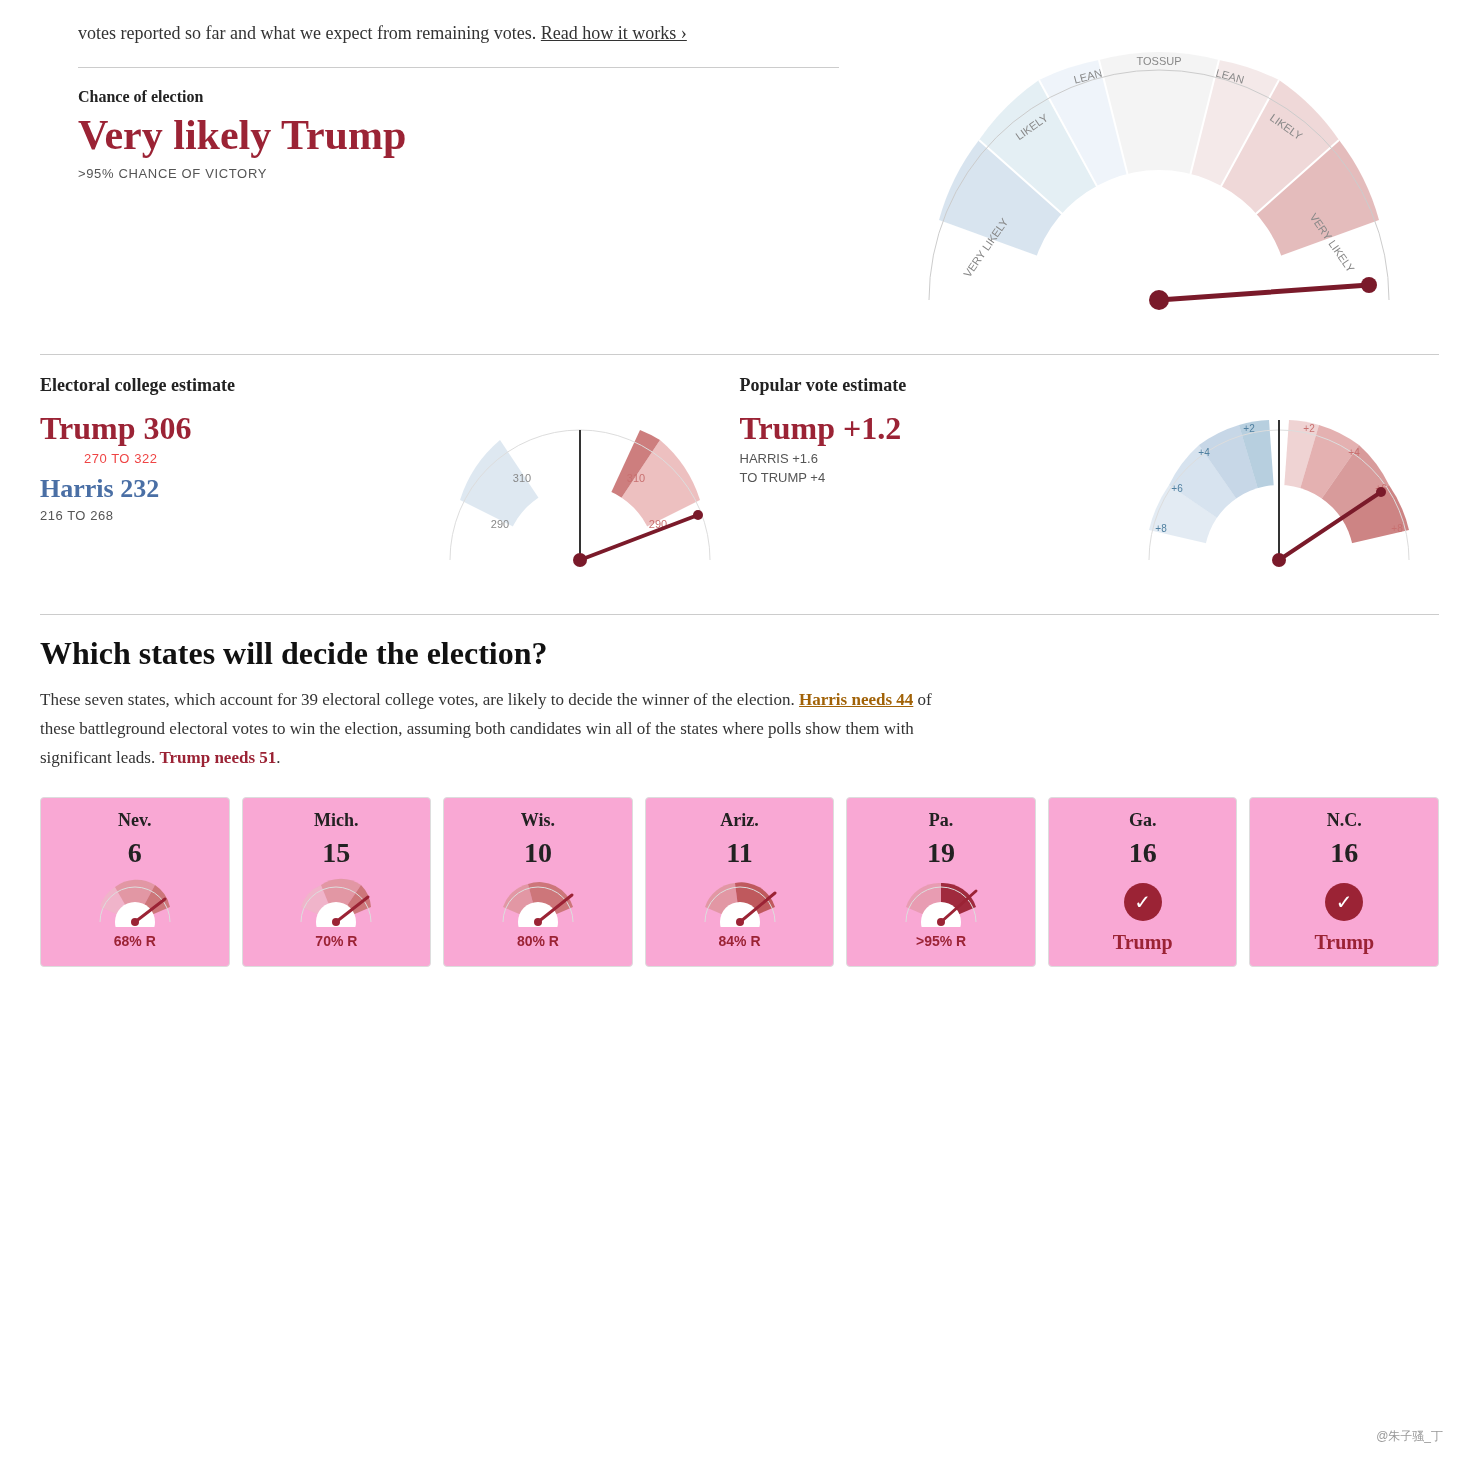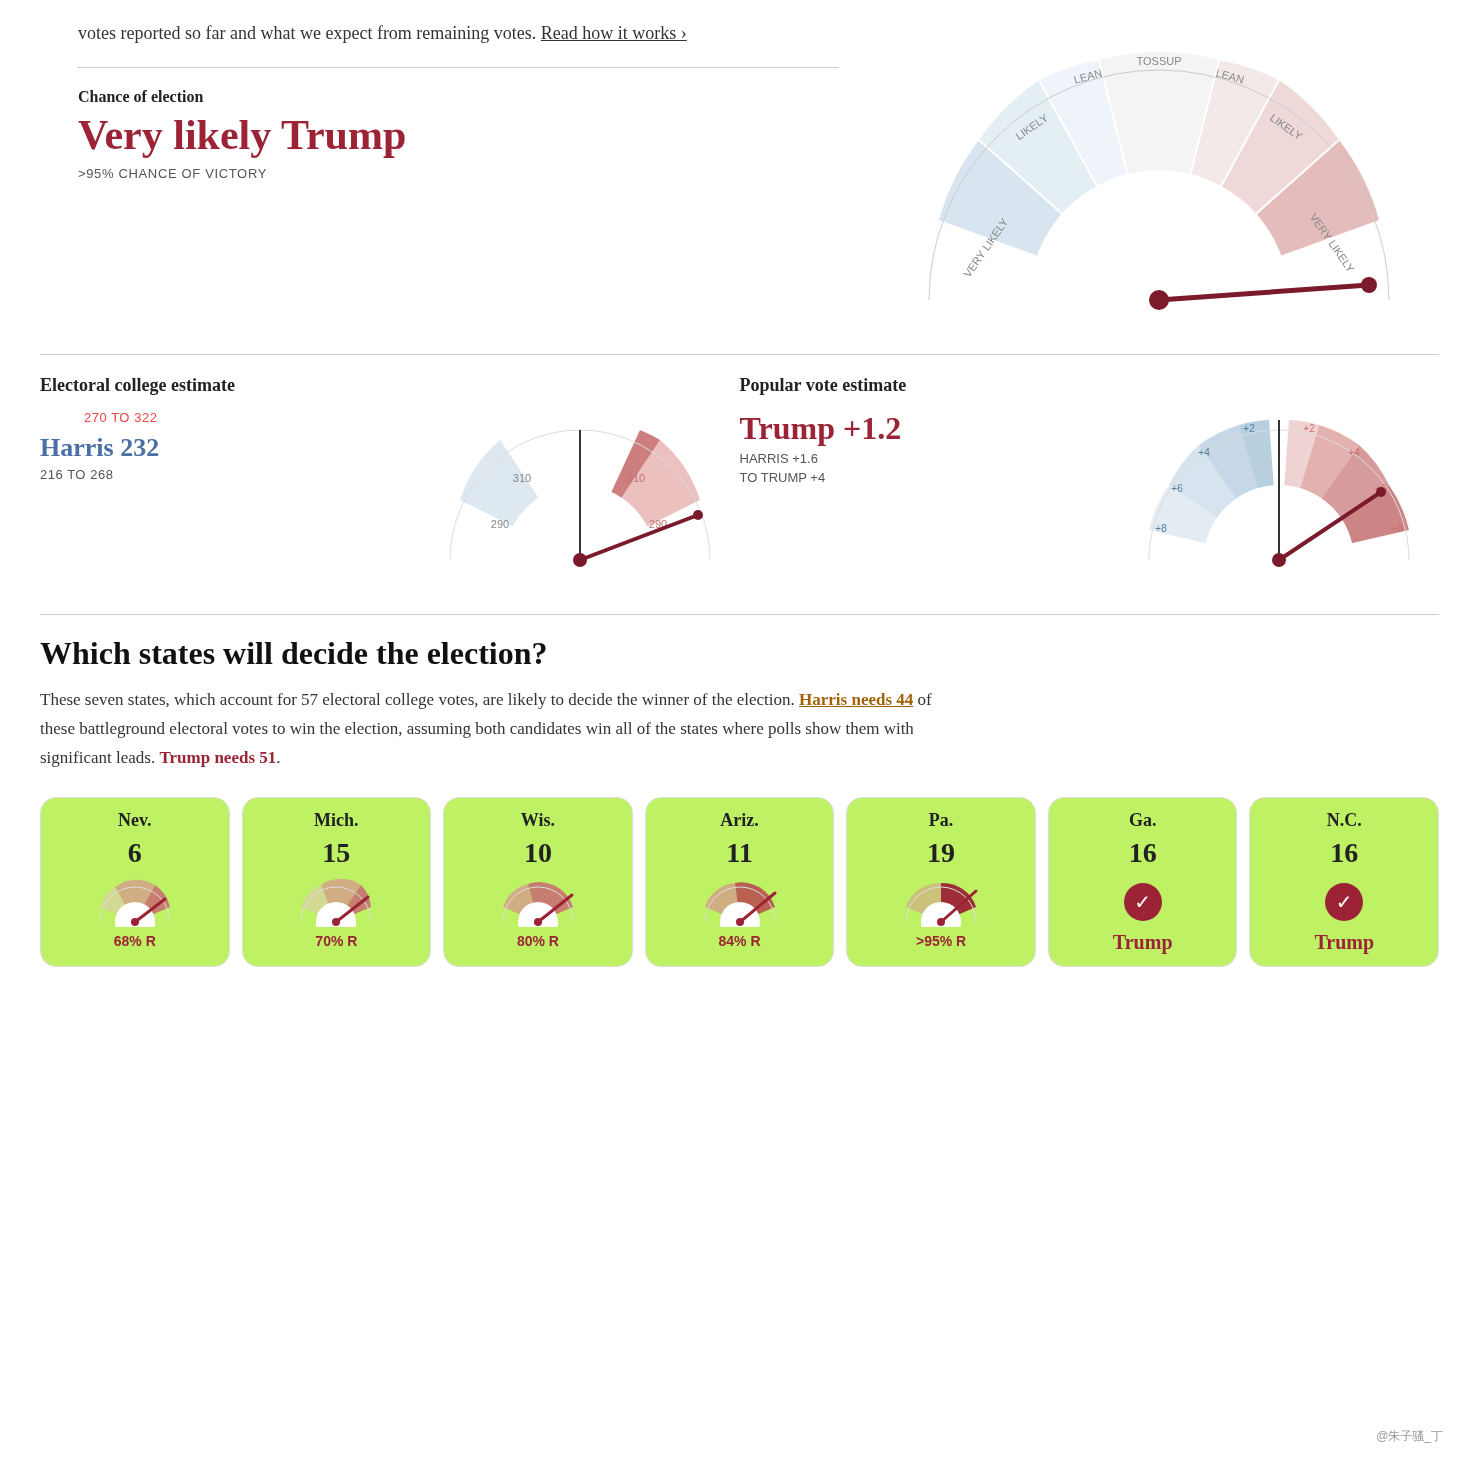--- a/index.html
+++ b/index.html
@@ -156,24 +156,24 @@
     }
 
     
     .state-cards {
       display: flex;
       gap: 12px;
     }
     .state-card {
       flex: 1;
       border: 1px solid #ddd;
-      border-radius: 16px;
+      border-radius: 4px;
       padding: 12px 8px;
       text-align: center;
-      background: #bef264;
+      background: #f9a8d4;
     }
     .state-abbr {
       font-size: 18px;
       font-weight: bold;
       color: #222;
       margin-bottom: 6px;
     }
     .state-votes {
       font-size: 28px;
       font-weight: bold;
@@ -288,20 +288,21 @@
   </div>
 
   <hr class="divider">
 
   <div class="estimates-section">
 
     <div class="estimate-block">
       <p class="estimate-title">Electoral college estimate</p>
       <div class="estimate-content">
         <div class="estimate-numbers">
+          <p class="candidate-main">Trump 306</p>
           <p class="candidate-range">270 TO 322</p>
           <p class="candidate-secondary">Harris 232</p>
           <p class="candidate-range-2">216 TO 268</p>
         </div>
 
         <div class="gauge-svg-wrap">
           <svg width="280" height="160" viewBox="0 0 280 160">
 
             <path d="M 140 150 L 20 90 A 130 130 0 0 1 60 30 Z" fill="#c8d8e8" opacity="0.6"></path>
 
@@ -377,21 +378,21 @@
         </div>
       </div>
     </div>
   </div>
 
   <hr class="divider">
 
   <div class="states-section">
     <h2 class="states-title">Which states will decide the election?</h2>
     <p class="states-desc">
-      <span>These seven states, which account for 57 electoral college votes, are likely to decide the winner of the election.</span>
+      <span>These seven states, which account for 39 electoral college votes, are likely to decide the winner of the election.</span>
       <a href="#" class="harris-needs">Harris needs 44</a>
       <span>of these battleground electoral votes to win the election, assuming both candidates win all of the states where polls show them with significant leads.</span>
       <span class="trump-needs">Trump needs 51</span><span>.</span>
     </p>
 
     <div class="state-cards">
 
       <div class="state-card">
         <div class="state-abbr">Nev.</div>
         <div class="state-votes">6</div>

